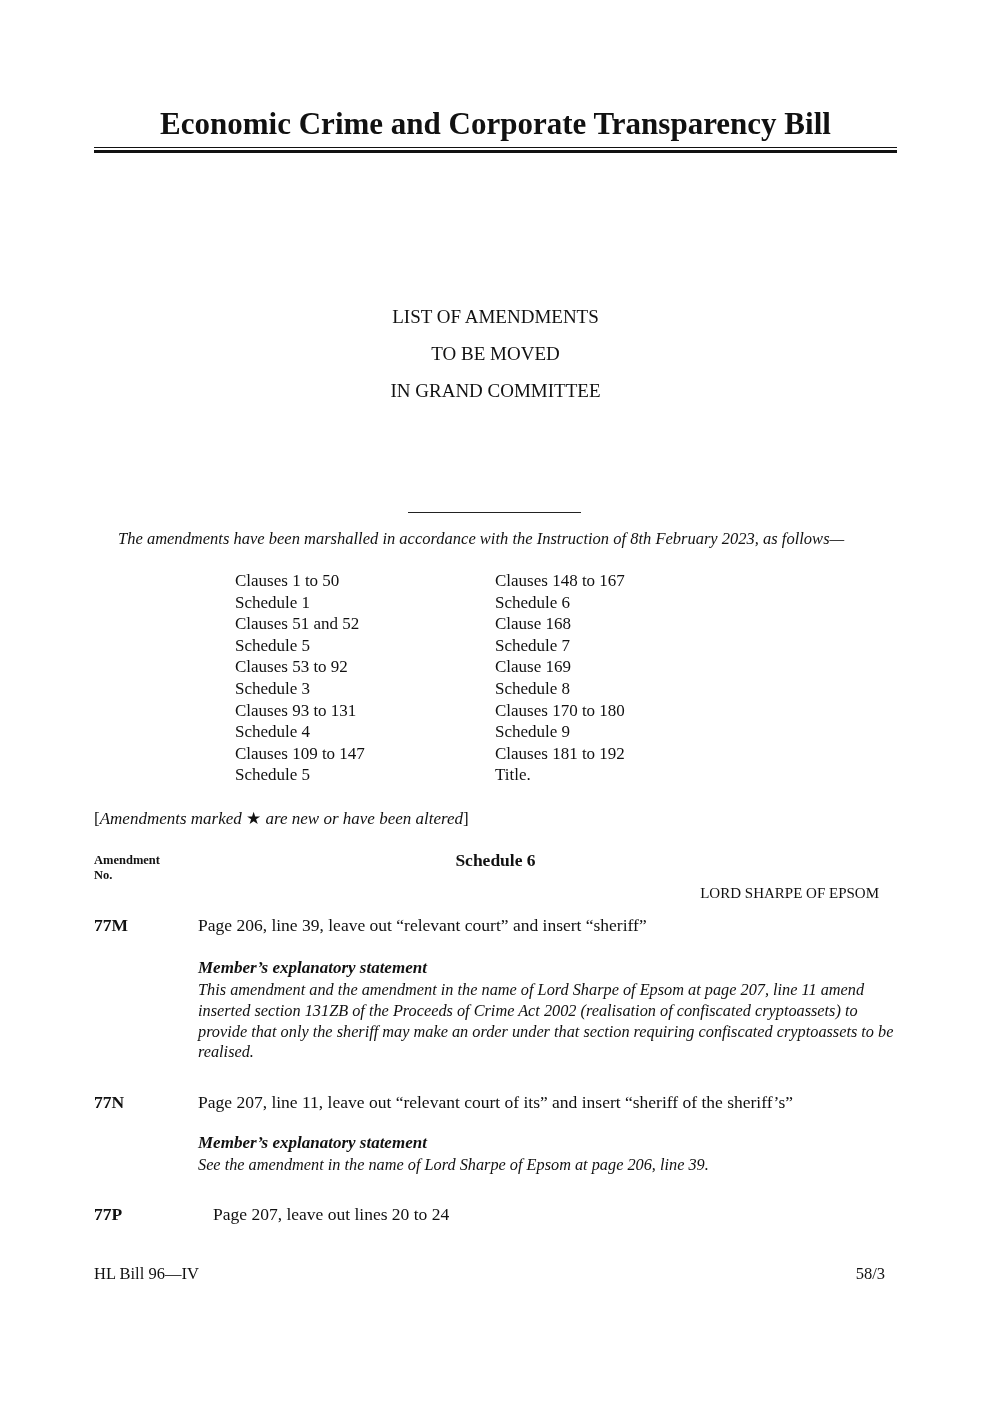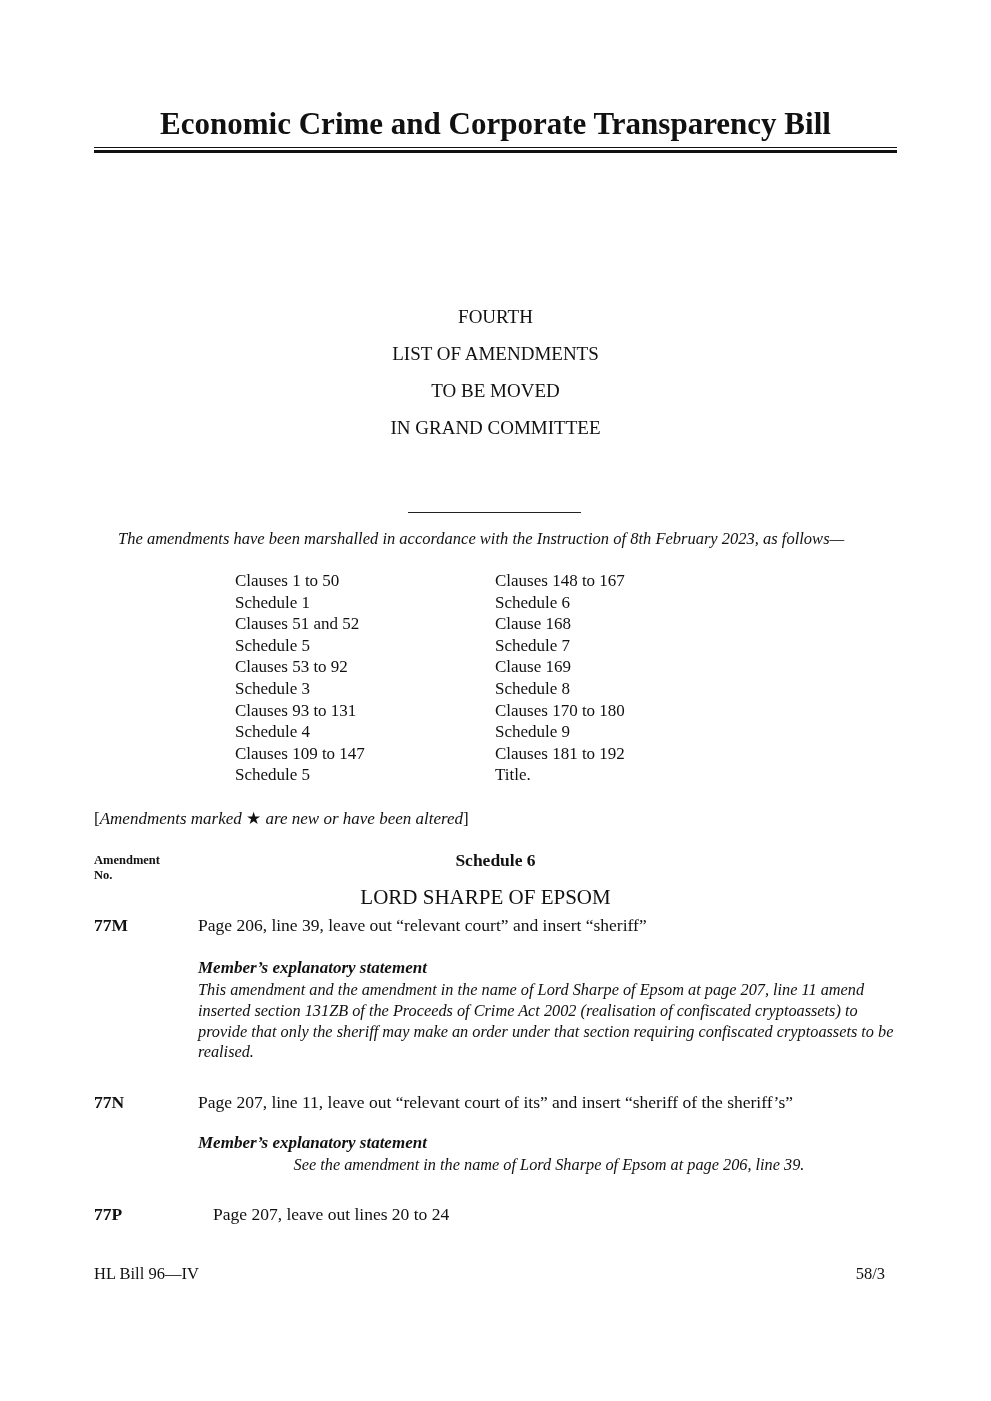--- a/index.html
+++ b/index.html
@@ -19,39 +19,38 @@
 
   .contents { top: 570px; font-family: "Liberation Serif", serif; font-size: 17px; line-height: 21.6px; }
   .col-left { left: 235px; }
   .col-right { left: 495px; }
 
   .star-note { left: 94px; width: 803px; top: 808px; text-align: left; font-family: "Liberation Serif", serif; font-size: 17px; }
   .star-note i { font-style: italic; }
 
   .amd-head { left: 94px; top: 853px; font-family: "Liberation Serif", serif; font-weight: bold; font-size: 12.5px; line-height: 15px; }
   .sched-head { left: 94px; width: 803px; top: 850px; text-align: center; font-family: "Liberation Serif", serif; font-weight: bold; font-size: 17.5px; }
-  .member { left: 84px; width: 803px; top: 885px; text-align: center; font-family: "Liberation Serif", serif; font-size: 21px; }
+  .member { left: 76px; width: 803px; top: 885px; text-align: right; font-family: "Liberation Serif", serif; font-size: 15px; }
 
   .amd-no { left: 94px; font-family: "Liberation Serif", serif; font-weight: bold; font-size: 17.5px; }
   .amd-text { left: 198px; width: 700px; font-family: "Liberation Serif", serif; font-size: 17.5px; }
   .mes-head { left: 198px; font-family: "Liberation Serif", serif; font-weight: bold; font-style: italic; font-size: 17px; }
   .mes-body { left: 198px; width: 702px; font-family: "Liberation Serif", serif; font-style: italic; font-size: 16.3px; line-height: 20.8px; }
 
   .footer-left { left: 94px; top: 1264px; font-family: "Liberation Serif", serif; font-size: 16.5px; }
   .footer-right { right: 106px; top: 1264px; font-family: "Liberation Serif", serif; font-size: 16.5px; }
 </style>
 </head>
 <body>
 
 <div class="abs title">Economic Crime and Corporate Transparency Bill</div>
 <div class="abs rule-thin"></div>
 <div class="abs rule-thick"></div>
 
 <div class="abs cover">
-  <div>FOURTH</div>
   <div>LIST OF AMENDMENTS</div>
   <div>TO BE MOVED</div>
   <div>IN GRAND COMMITTEE</div>
 </div>
 <div class="abs short-rule"></div>
 
 <div class="abs intro">
   <div class="first">The amendments have been marshalled in accordance with the Instruction of 8th February 2023, as follows—</div>
 </div>
 
@@ -90,19 +89,19 @@
 <div class="abs member">LORD SHARPE OF EPSOM</div>
 
 <div class="abs amd-no" style="top:915px;">77M</div>
 <div class="abs amd-text" style="top:915px;">Page 206, line 39, leave out “relevant court” and insert “sheriff”</div>
 <div class="abs mes-head" style="top:958px;">Member’s explanatory statement</div>
 <div class="abs mes-body" style="top:980px;">This amendment and the amendment in the name of Lord Sharpe of Epsom at page 207, line 11 amend inserted section 131ZB of the Proceeds of Crime Act 2002 (realisation of confiscated cryptoassets) to provide that only the sheriff may make an order under that section requiring confiscated cryptoassets to be realised.</div>
 
 <div class="abs amd-no" style="top:1092px;">77N</div>
 <div class="abs amd-text" style="top:1092px;">Page 207, line 11, leave out “relevant court of its” and insert “sheriff of the sheriff’s”</div>
 <div class="abs mes-head" style="top:1133px;">Member’s explanatory statement</div>
-<div class="abs mes-body" style="top:1155px;text-align:center;">See the amendment in the name of Lord Sharpe of Epsom at page 206, line 39.</div>
+<div class="abs mes-body" style="top:1155px;">See the amendment in the name of Lord Sharpe of Epsom at page 206, line 39.</div>
 
 <div class="abs amd-no" style="top:1204px;">77P</div>
 <div class="abs amd-text" style="top:1204px;margin-left:15px;">Page 207, leave out lines 20 to 24</div>
 
 <div class="abs footer-left">HL Bill 96—IV</div>
 <div class="abs footer-right">58/3</div>
 
 </body></html>

